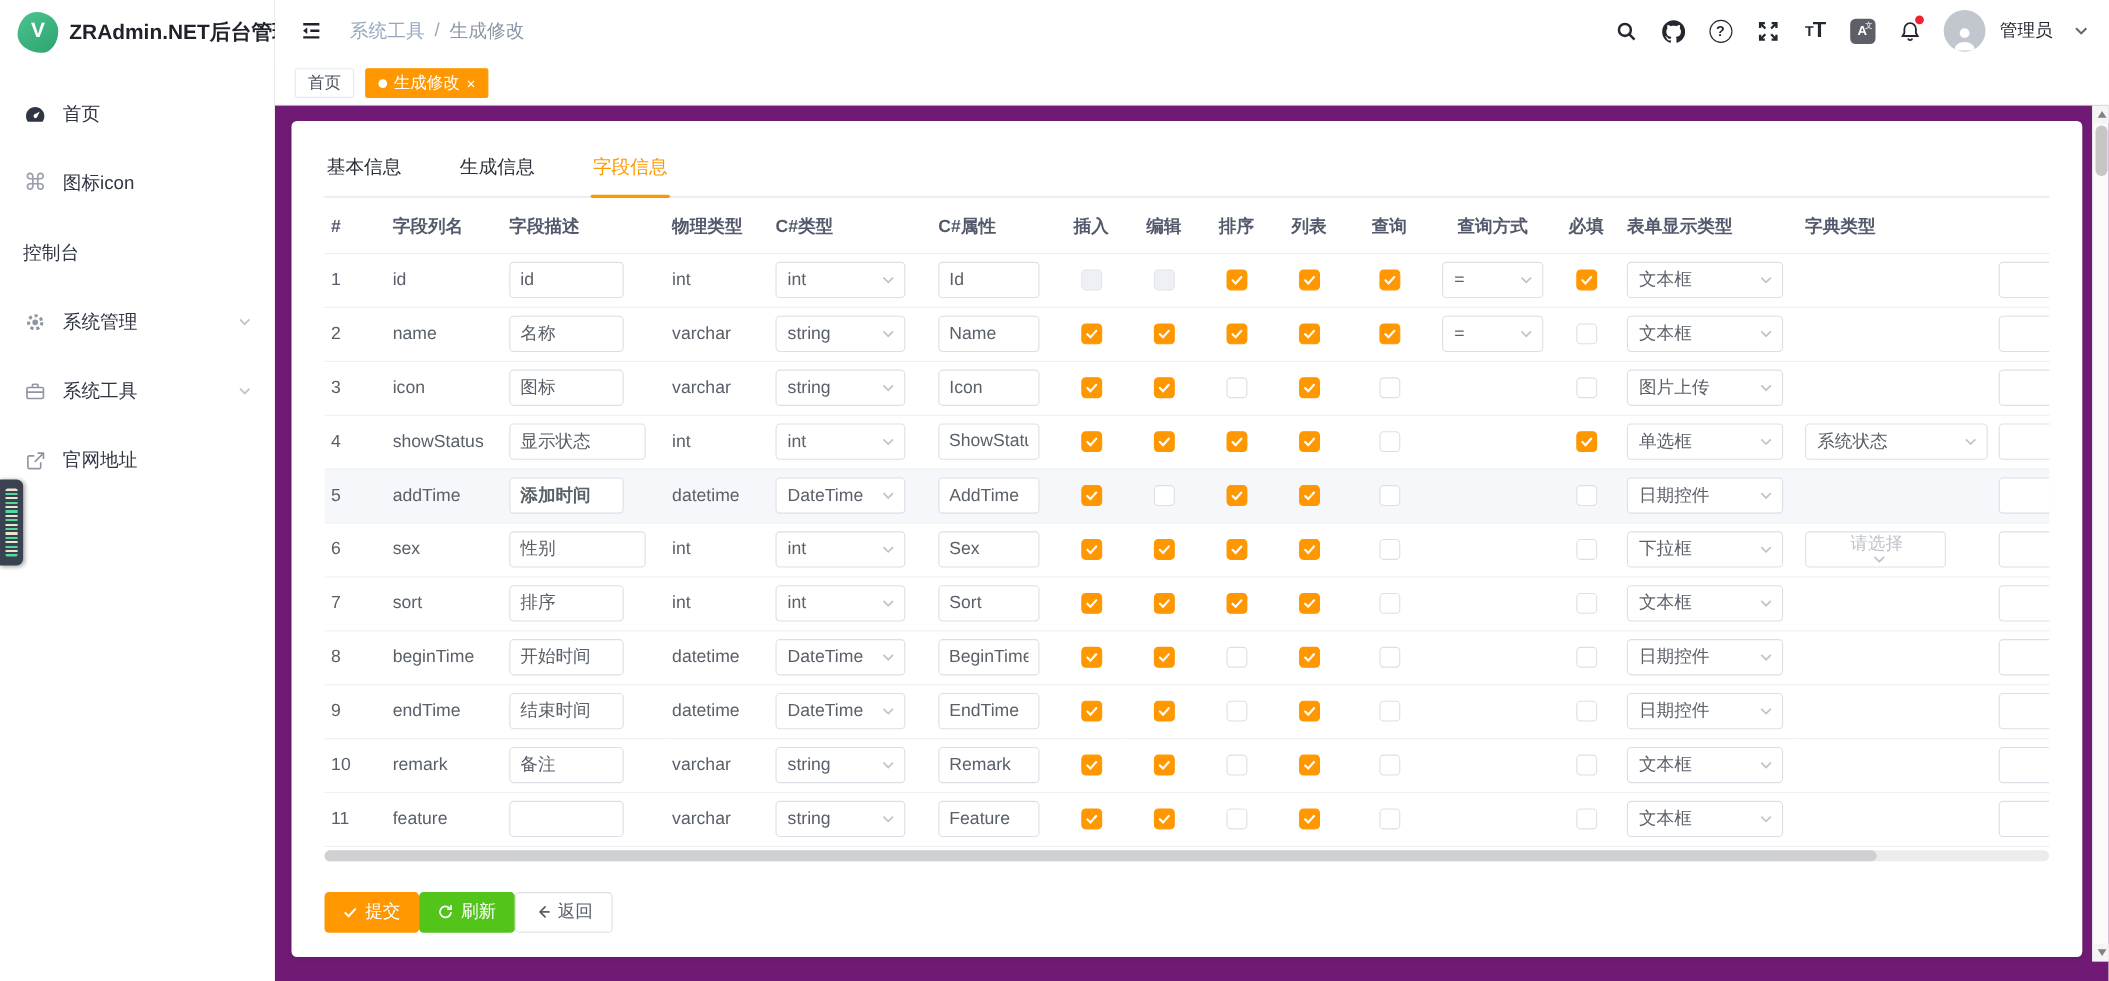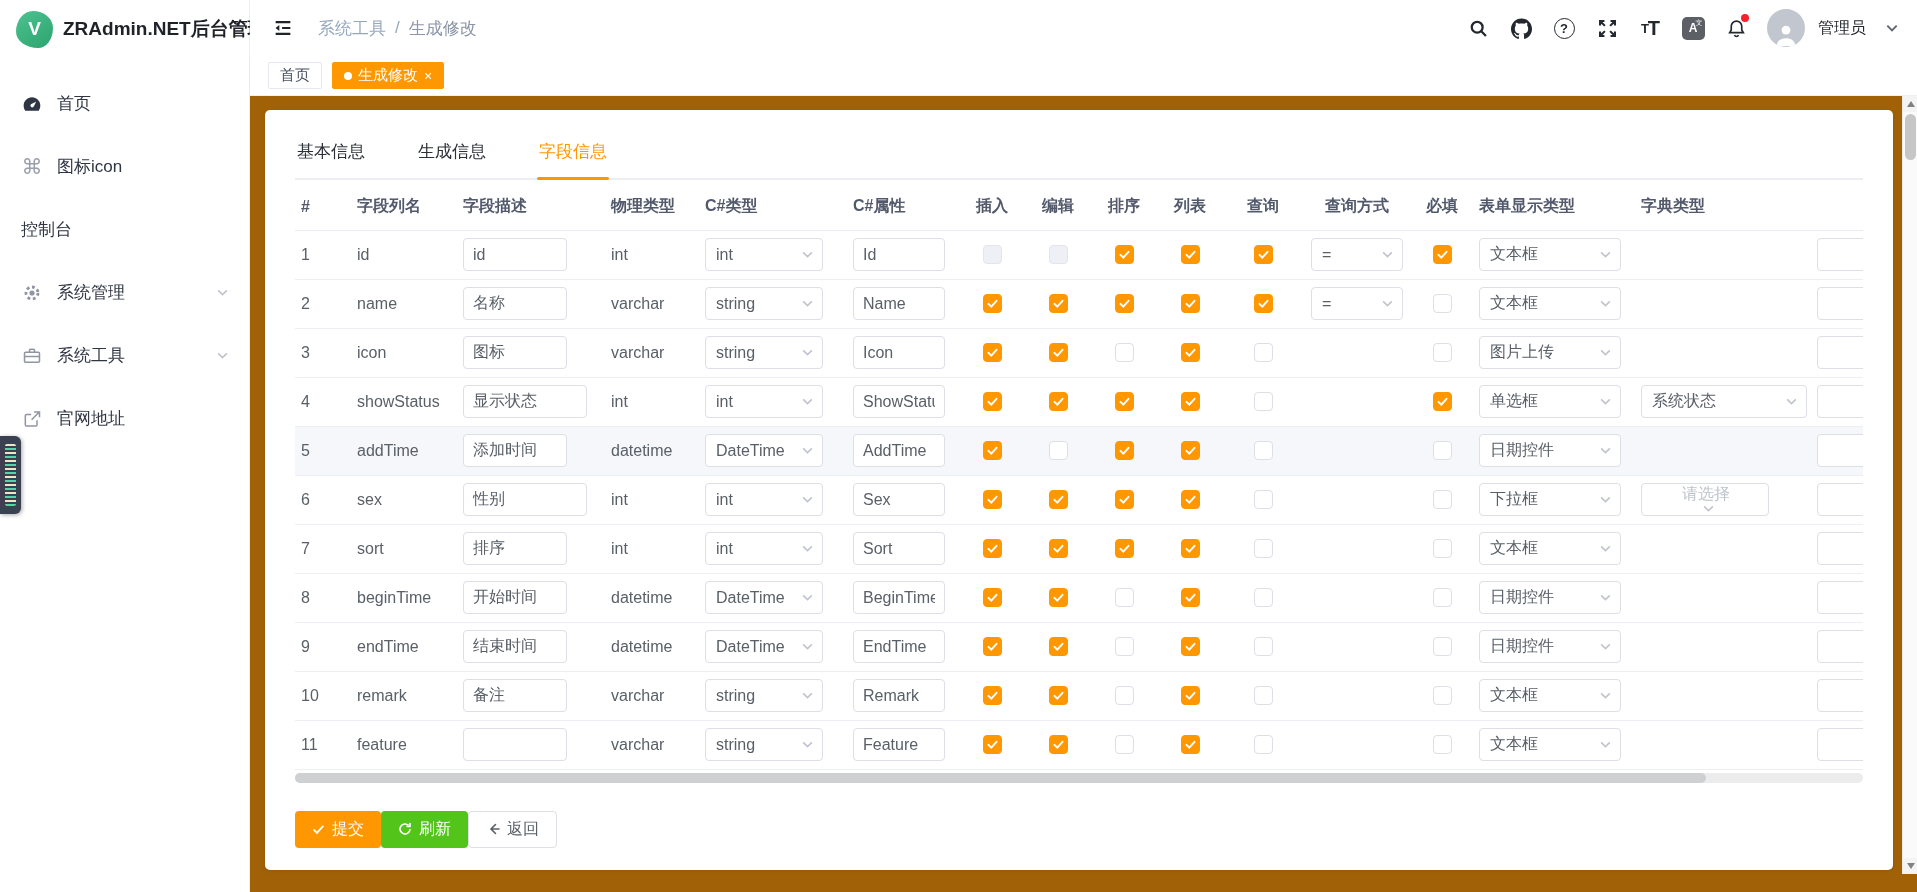--- a/index.html
+++ b/index.html
@@ -44,21 +44,21 @@
   .avatar svg { width:26px; height:26px; }
   .user-name { font-size:16px; color:#23272e; margin-left:-6px; cursor:pointer; }
   .caret { color:#5f6672; display:flex; }
 
   .tagsbar { height:40px; background:#fff; border-bottom:1px solid #eef0f3; box-shadow:0 1px 2px rgba(0,0,0,.03); display:flex; align-items:center; padding-left:18px; gap:10px; flex:none; }
   .tag { height:27px; display:flex; align-items:center; padding:0 11px; font-size:15px; color:#495060; background:#fff; border:1px solid #e6e9ef; border-radius:2px; cursor:pointer; }
   .tag.active { background:var(--accent); border-color:var(--accent); color:#fff; gap:6px; }
   .tag-dot { width:8px; height:8px; border-radius:50%; background:#fff; flex:none; }
   .tag-close { font-size:14px; line-height:1; }
 
-  .content { flex:1; background:#a16207; overflow:hidden; padding:14px 24px 0 15px; position:relative; }
+  .content { flex:1; background:#701a75; overflow:hidden; padding:14px 24px 0 15px; position:relative; }
 
   .card { background:#fff; border-radius:5px; box-shadow:0 1px 4px rgba(0,0,0,.09); padding:20px 30px 22px; }
 
   
   .tabs { display:flex; gap:49px; border-bottom:2px solid #eceef3; }
   .tab { font-size:17px; color:#2b2f36; padding:10px 2px 15px; cursor:pointer; position:relative; }
   .tab.active { color:var(--accent); font-weight:500; }
   .tab.active::after { content:""; position:absolute; left:0; right:0; bottom:-2px; height:3px; background:var(--accent); border-radius:2px; }
 
   
@@ -504,21 +504,21 @@
                         <svg viewBox="0 0 12 12" width="13" height="13">
                           <path d="M2 4l4 4 4-4" fill="none" stroke="#c0c4cc" stroke-width="1.5"></path>
                         </svg>
                       </span>
                     </div></td>
                   <td><input class="inp" readonly="" style="width: 80px;"></td>
                 </tr>
                 <tr class="highlight">
                   <td>5</td>
                   <td>addTime</td>
-                  <td><input class="inp" readonly="" value="添加时间" style="width: 104px;"></td>
+                  <td><input class="inp" readonly="" value="添加时间" style="width: 104px; font-weight: bold;"></td>
                   <td>datetime</td>
                   <td><div class="sel" style="width: 118px;">
                       <span class="sel-val">DateTime</span>
                       <span class="sel-arrow">
                         <svg viewBox="0 0 12 12" width="13" height="13">
                           <path d="M2 4l4 4 4-4" fill="none" stroke="#c0c4cc" stroke-width="1.5"></path>
                         </svg>
                       </span>
                     </div></td>
                   <td><input class="inp" readonly="" value="AddTime" style="width: 92px;"></td>

